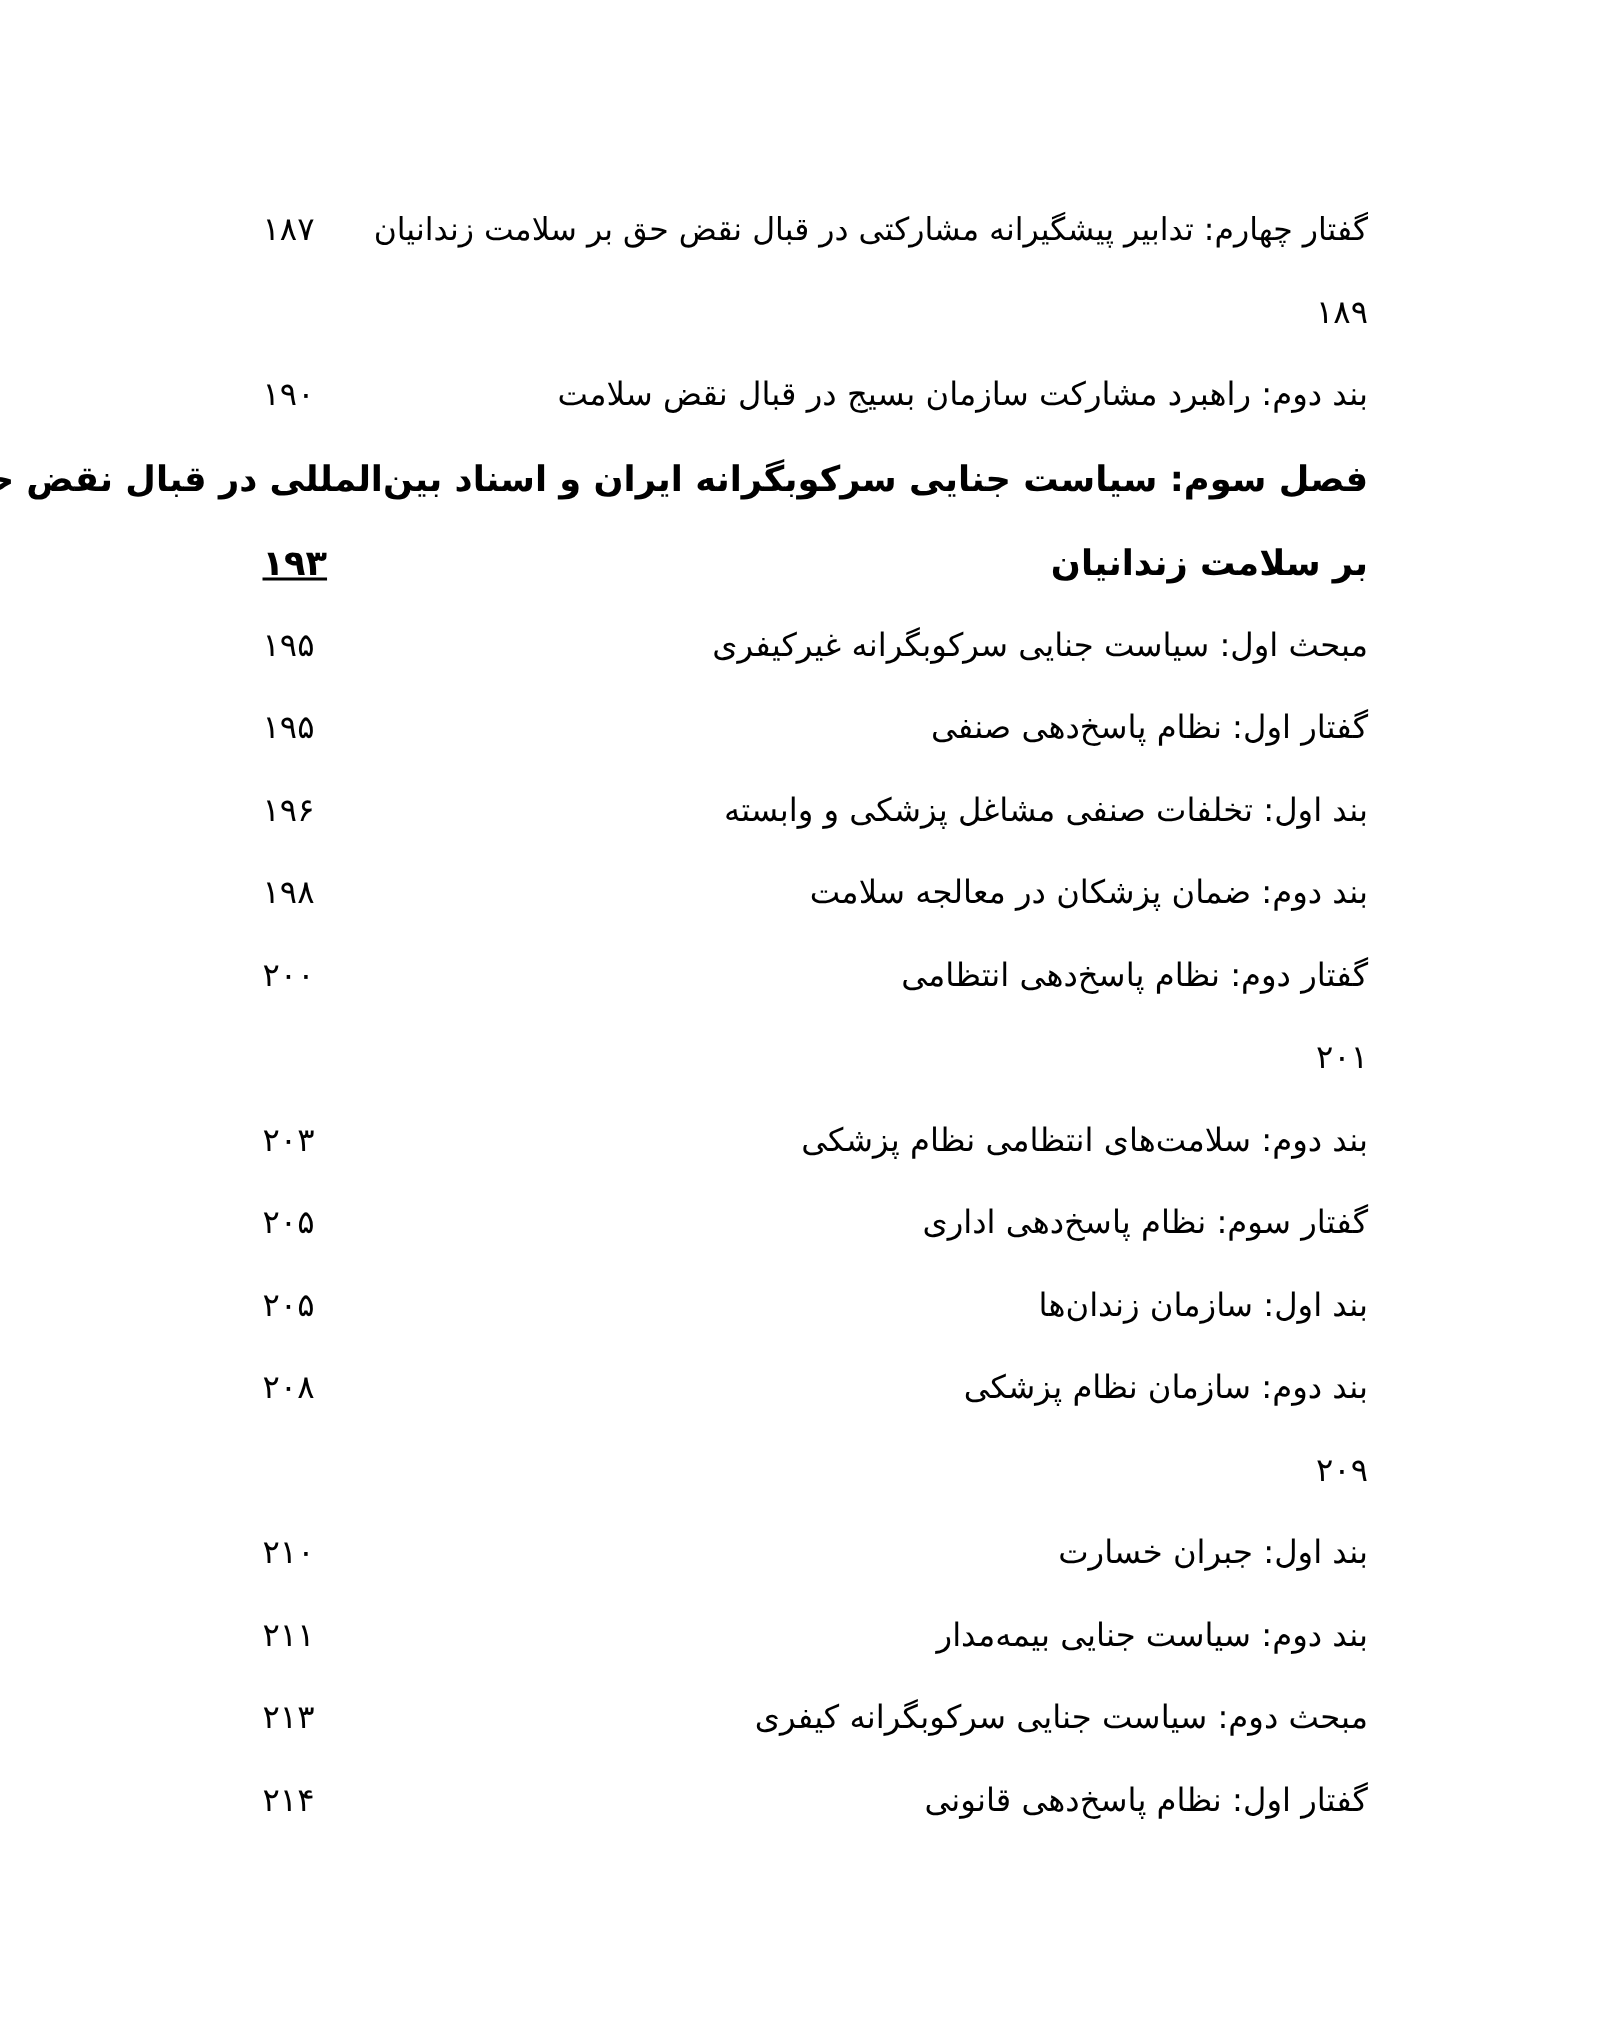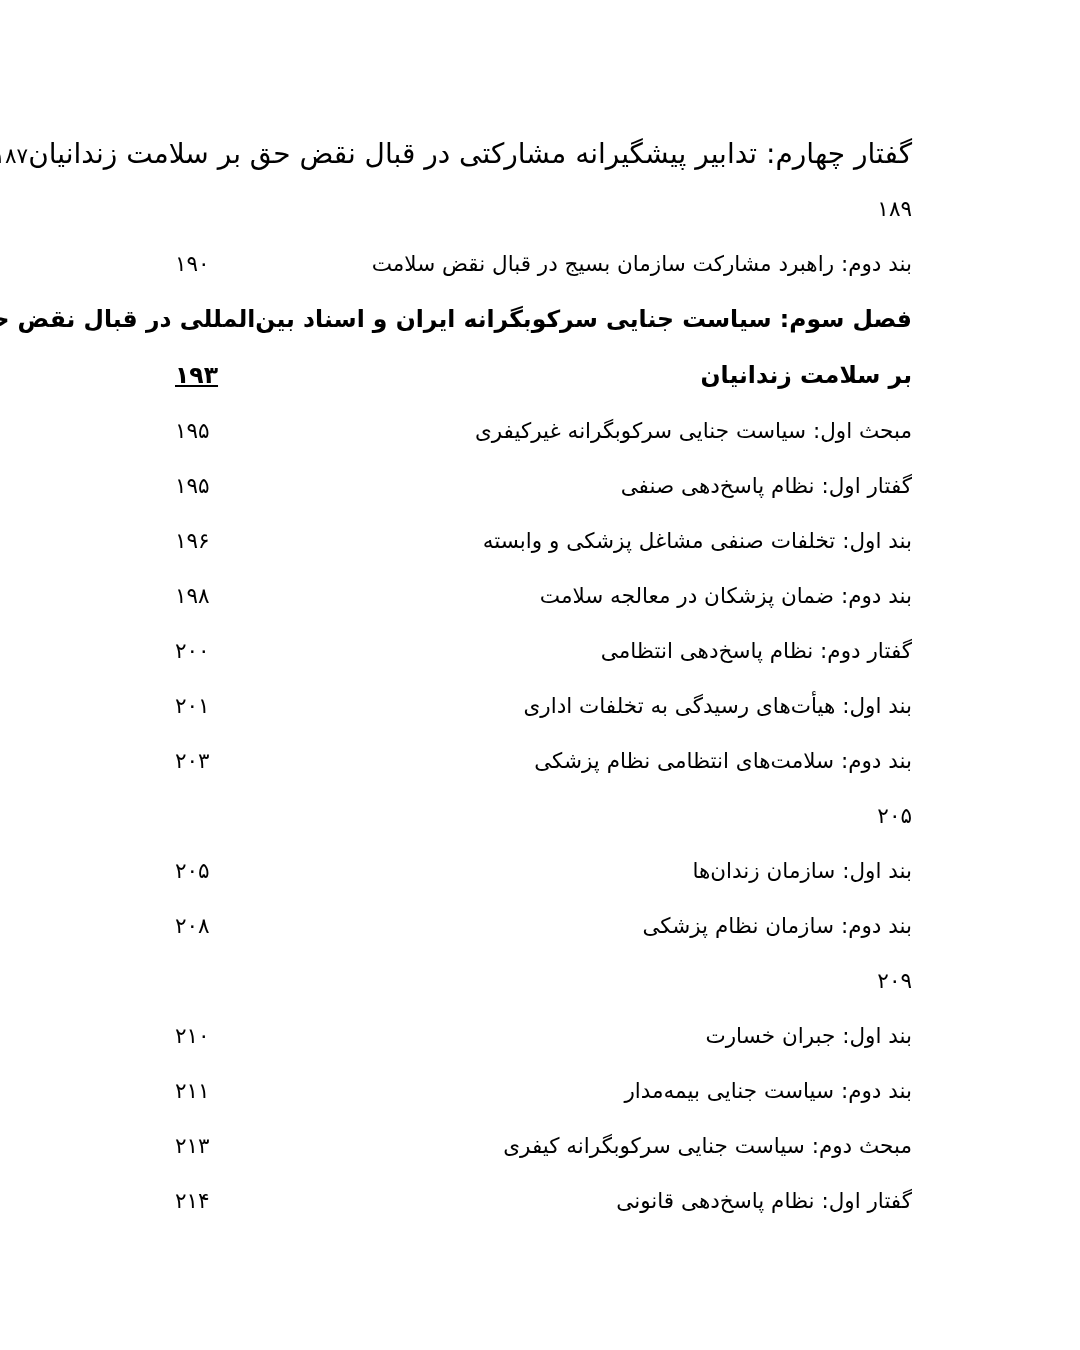--- a/index.html
+++ b/index.html
@@ -56,21 +56,21 @@
     font-weight: 400;
     text-align: left;
     order: 2;
     direction: rtl;
     unicode-bidi: isolate;
     flex: 0 0 auto;
   }
 
   
   .toc-row.row-wide .toc-title {
-    font-size: 28px;
+    font-size: 21px;
   }
   .toc-row.row-wide .toc-page {
     font-size: 21.5px;
     margin-inline-start: 0;
   }
 
   
   .toc-chapter {
     width: 100%;
     font-weight: 700;
@@ -144,28 +144,28 @@
       </div>
       <div class="toc-row">
         <span class="toc-title">بند دوم: ضمان پزشکان در معالجه سلامت</span>
         <span class="toc-page">۱۹۸</span>
       </div>
       <div class="toc-row">
         <span class="toc-title">گفتار دوم: نظام پاسخ‌دهی انتظامی</span>
         <span class="toc-page">۲۰۰</span>
       </div>
       <div class="toc-row">
-        <span class="toc-title">بند اول: هیأت‌های رسیدگی به تخلفات اداری</span>
         <span class="toc-page">۲۰۱</span>
       </div>
       <div class="toc-row">
         <span class="toc-title">بند دوم: سلامت‌های انتظامی نظام پزشکی</span>
         <span class="toc-page">۲۰۳</span>
       </div>
       <div class="toc-row">
+        <span class="toc-title">گفتار سوم: نظام پاسخ‌دهی اداری</span>
         <span class="toc-page">۲۰۵</span>
       </div>
       <div class="toc-row">
         <span class="toc-title">بند اول: سازمان زندان‌ها</span>
         <span class="toc-page">۲۰۵</span>
       </div>
       <div class="toc-row">
         <span class="toc-title">بند دوم: سازمان نظام پزشکی</span>
         <span class="toc-page">۲۰۸</span>
       </div>

